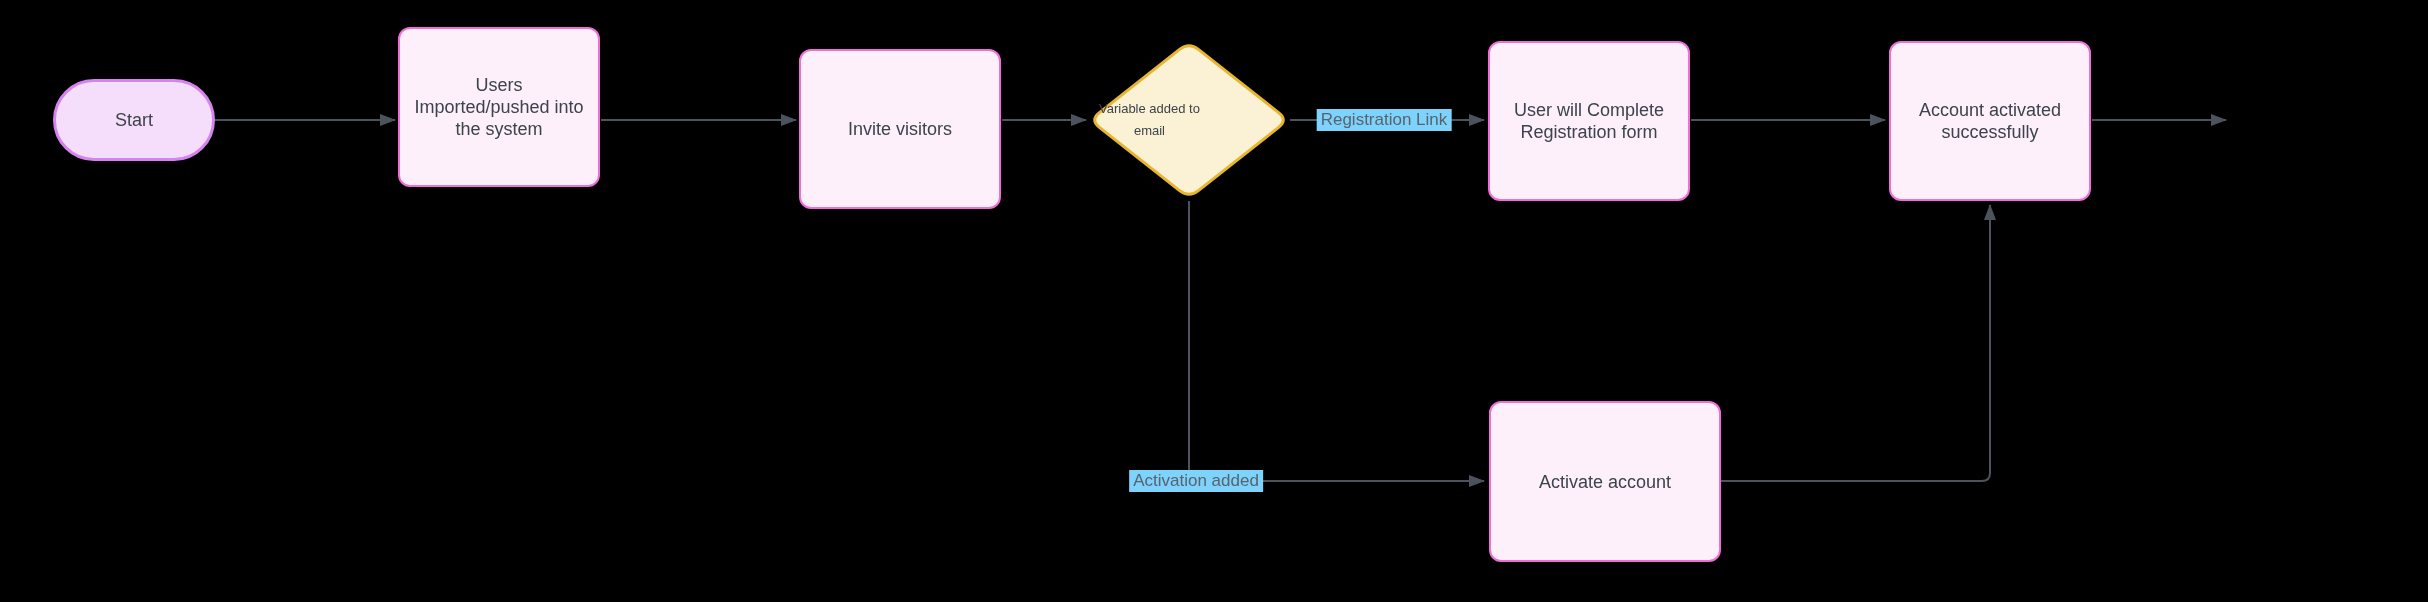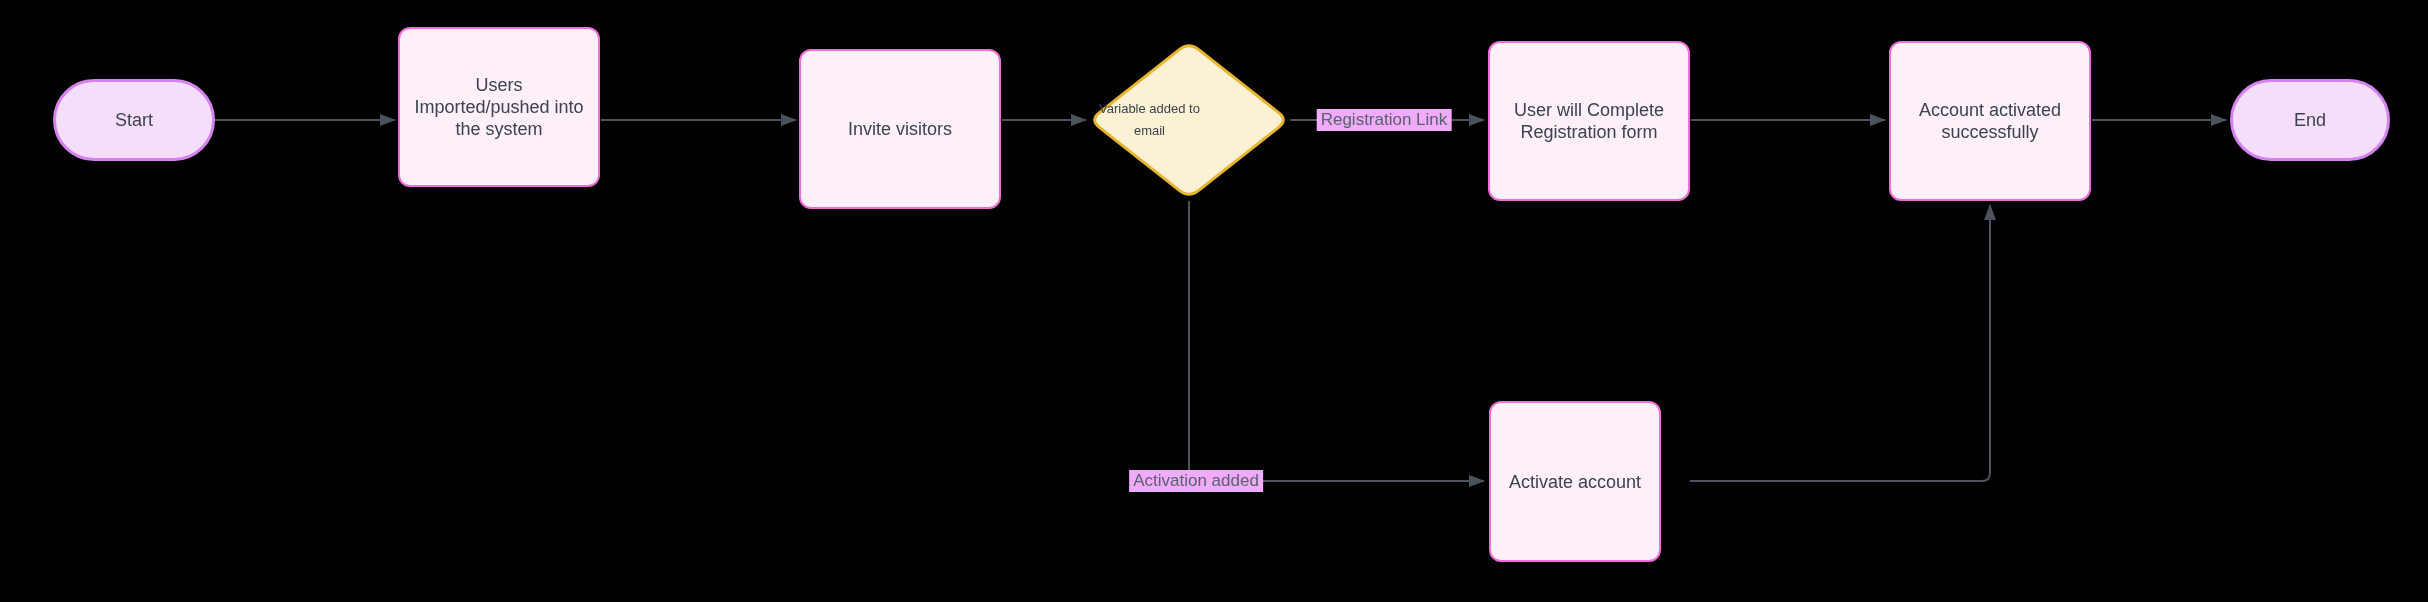--- a/index.html
+++ b/index.html
@@ -52,21 +52,21 @@
     justify-content: flex-start;
     text-align: center;
     color: #3C434B;
     font-size: 13px;
     line-height: 22px;
   }
   .decision-label .node-label { white-space: pre-line; }
   .edge-label {
     position: absolute;
     transform: translate(-50%, -50%);
-    background: #f0abfc;
+    background: #7dd3fc;
     color: #5A626C;
     font-size: 17px;
     line-height: 20px;
     padding: 1px 4px;
     white-space: nowrap;
   }
 </style>
 </head>
 <body>
 
@@ -114,25 +114,22 @@
   <div class="node process" style="left:1488px; top:41px; width:202px; height:160px;">
     <span class="node-label">User will Complete
 Registration form</span>
   </div>
 
   <div class="node process" style="left:1889px; top:41px; width:202px; height:160px;">
     <span class="node-label">Account activated
 successfully</span>
   </div>
 
-  <div class="node terminator" style="left:2230px; top:79px; width:160px; height:82px;">
-    <span class="node-label">End</span>
-  </div>
 
-  <div class="node process" style="left:1489px; top:401px; width:172px; height:161px;">
+  <div class="node process" style="left:1489px; top:401px; width:232px; height:161px;">
     <span class="node-label">Activate account</span>
   </div>
 
   <div class="edge-label" style="left:1384px; top:120px;">Registration Link</div>
 
   <div class="edge-label" style="left:1196px; top:481px;">Activation added</div>
 
 </div>
 
 </body></html>

